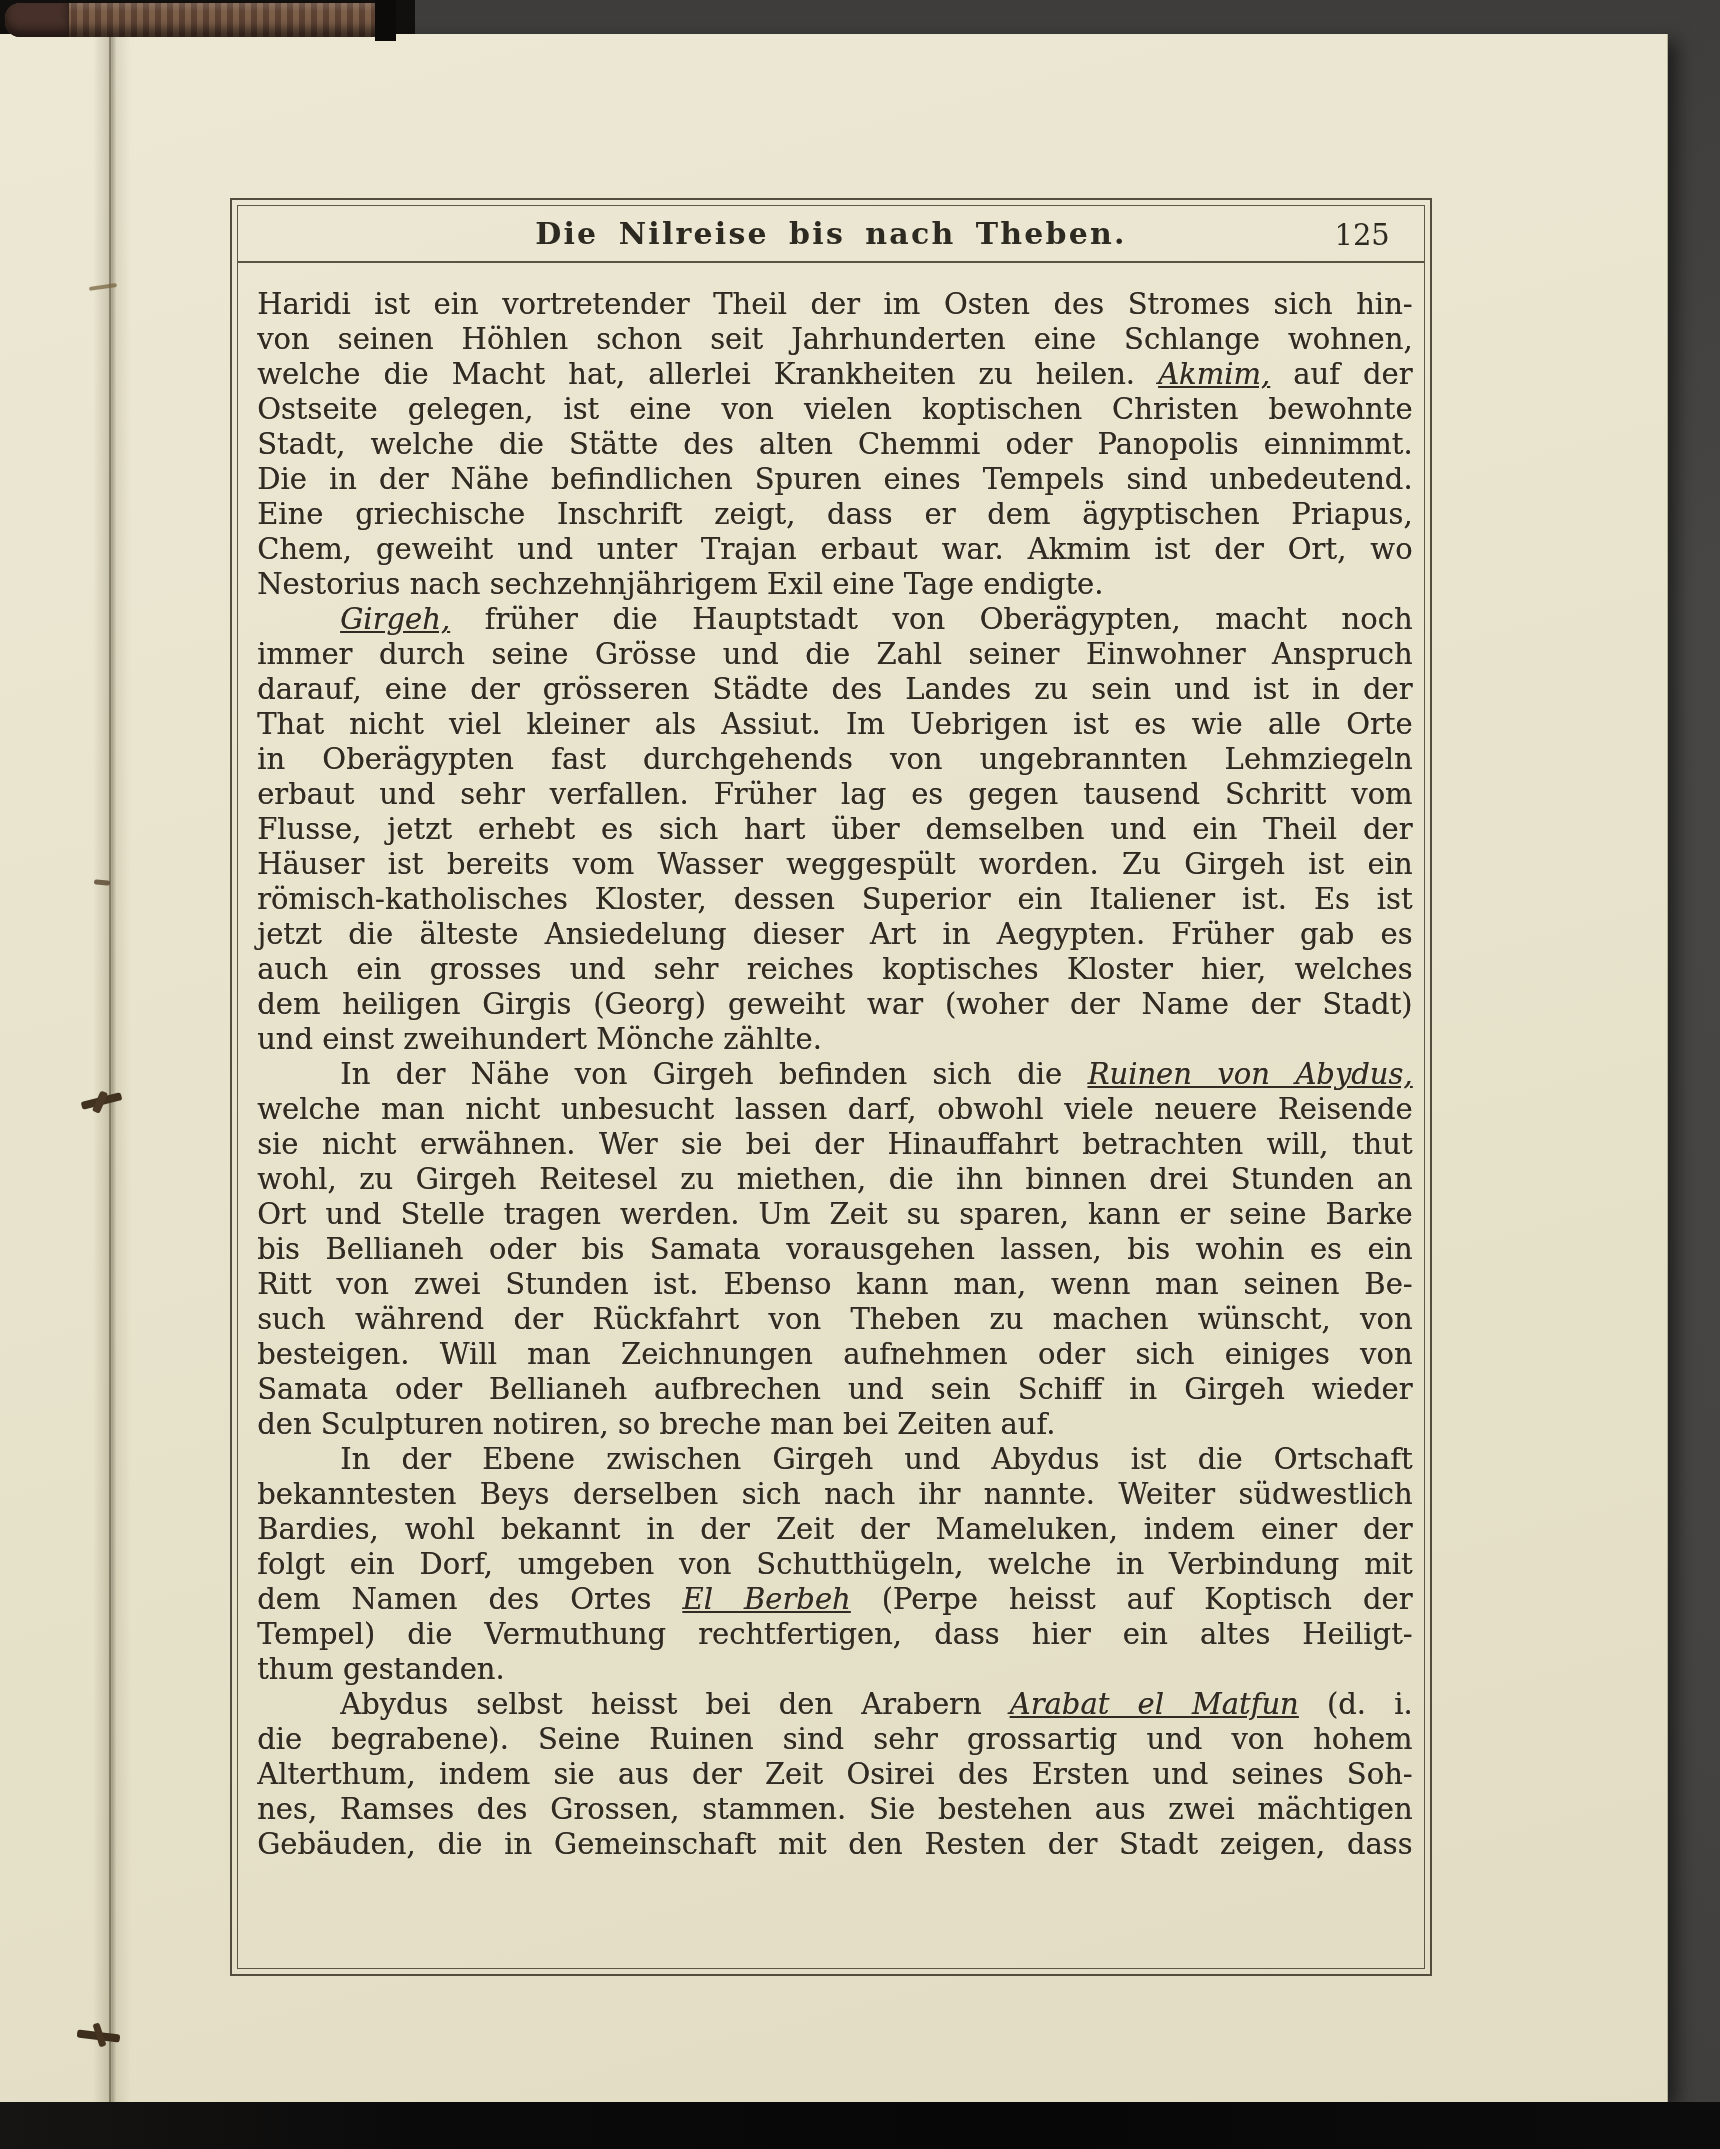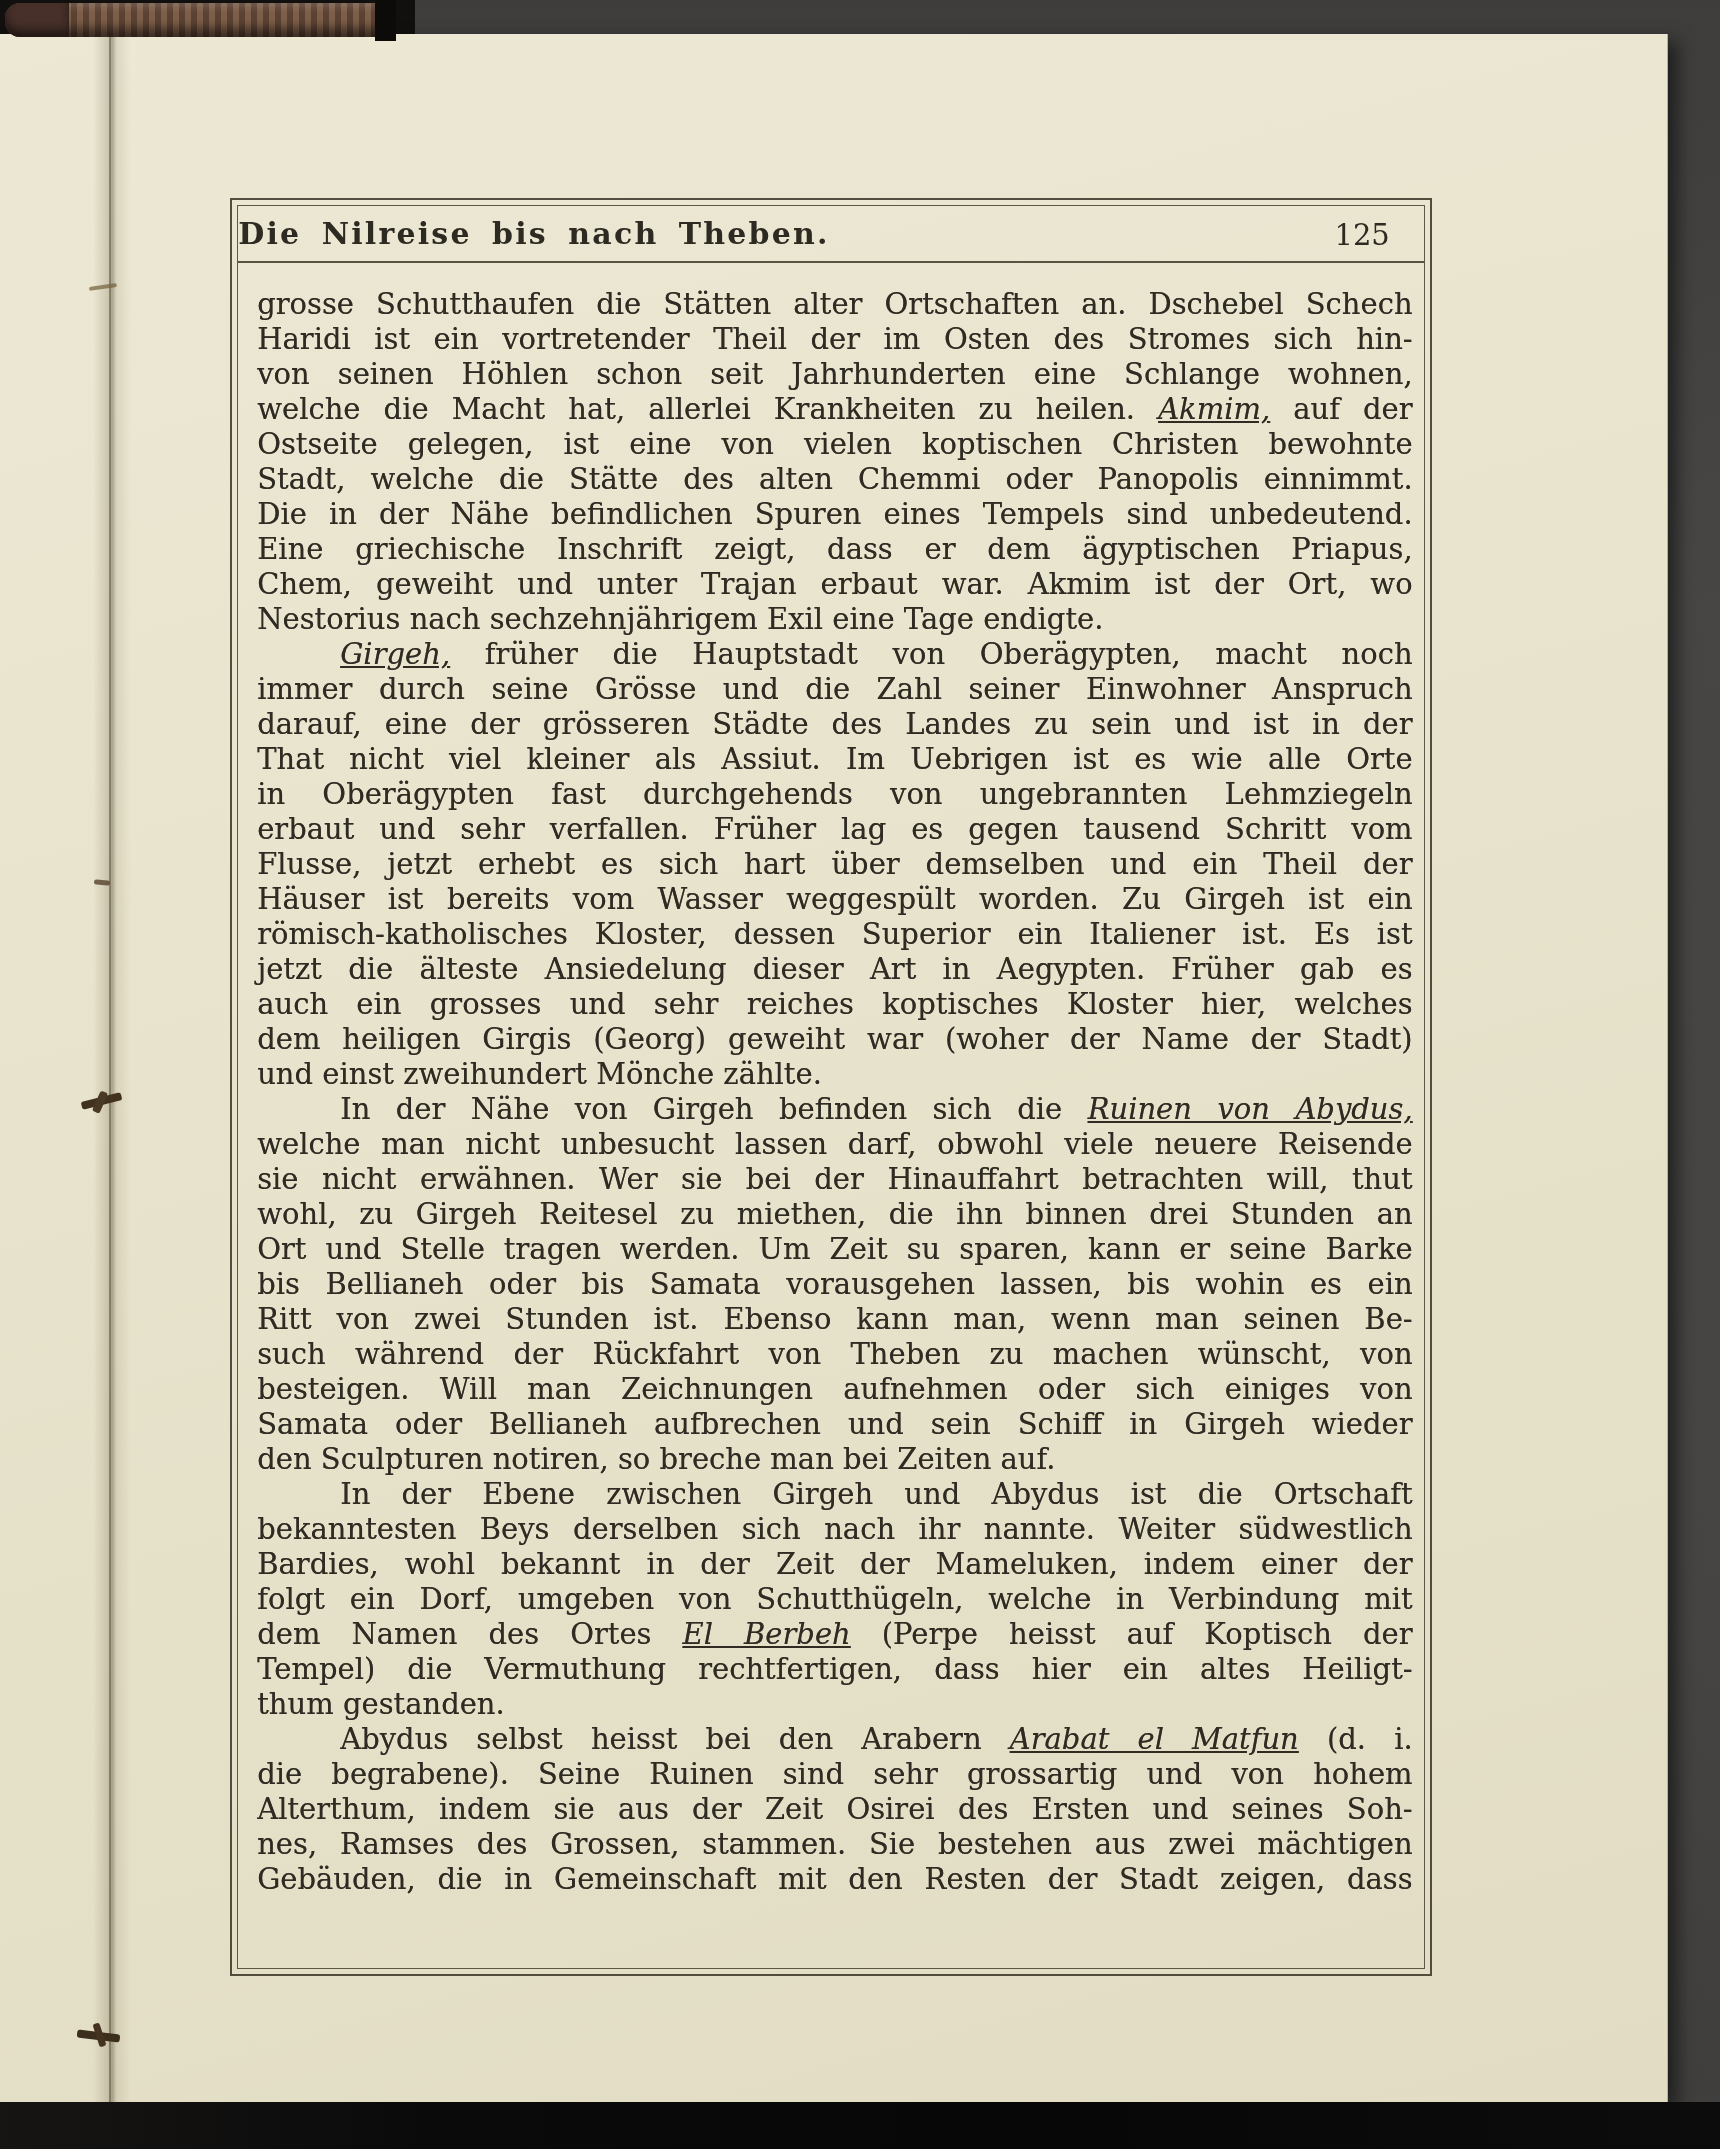--- a/index.html
+++ b/index.html
@@ -54,21 +54,21 @@
     box-sizing:border-box; border:2.6px solid rgba(62,56,42,.88);
   }
   .frame-inner {
     position:absolute; inset:5.2px;
     border:1.7px solid rgba(62,56,42,.82);
   }
   
   .header {
     position:relative; height:55px;
     border-bottom:2.6px solid rgba(62,56,42,.85);
-    display:flex; align-items:center; justify-content:flex-start;
+    display:flex; align-items:center; justify-content:center;
   }
   .title {
     font-size:30px; font-weight:bold; letter-spacing:2.2px; word-spacing:7.7px;
     color:#2d2a22;
   }
   .pagenum { position:absolute; right:34px; top:12px; font-size:29px; color:#2d2a22; }
 
   
   .textbody { position:absolute; left:19px; right:11.2px; top:81px; }
   .tline {
@@ -96,21 +96,20 @@
   <div class="stitch s4"></div>
   <div class="stitch s4b"></div>
 
   <div class="frame">
     <div class="frame-inner">
       <div class="header">
         <span class="title">Die Nilreise bis nach Theben.</span>
         <span class="pagenum">125</span>
       </div>
       <div class="textbody">
-          <div class="tline"><span>grosse Schutthaufen die Stätten alter Ortschaften an. Dschebel Schech</span></div>
           <div class="tline"><span>Haridi ist ein vortretender Theil der im Osten des Stromes sich hin-</span></div>
           <div class="tline"><span>von seinen Höhlen schon seit Jahrhunderten eine Schlange wohnen,</span></div>
           <div class="tline"><span>welche die Macht hat, allerlei Krankheiten zu heilen. </span><i>Akmim,</i><span> auf der</span></div>
           <div class="tline"><span>Ostseite gelegen, ist eine von vielen koptischen Christen bewohnte</span></div>
           <div class="tline"><span>Stadt, welche die Stätte des alten Chemmi oder Panopolis einnimmt.</span></div>
           <div class="tline"><span>Die in der Nähe befindlichen Spuren eines Tempels sind unbedeutend.</span></div>
           <div class="tline"><span>Eine griechische Inschrift zeigt, dass er dem ägyptischen Priapus,</span></div>
           <div class="tline"><span>Chem, geweiht und unter Trajan erbaut war. Akmim ist der Ort, wo</span></div>
           <div class="tline lastline"><span>Nestorius nach sechzehnjährigem Exil eine Tage endigte.</span></div>
           <div class="tline indent"><i>Girgeh,</i><span> früher die Hauptstadt von Oberägypten, macht noch</span></div>

